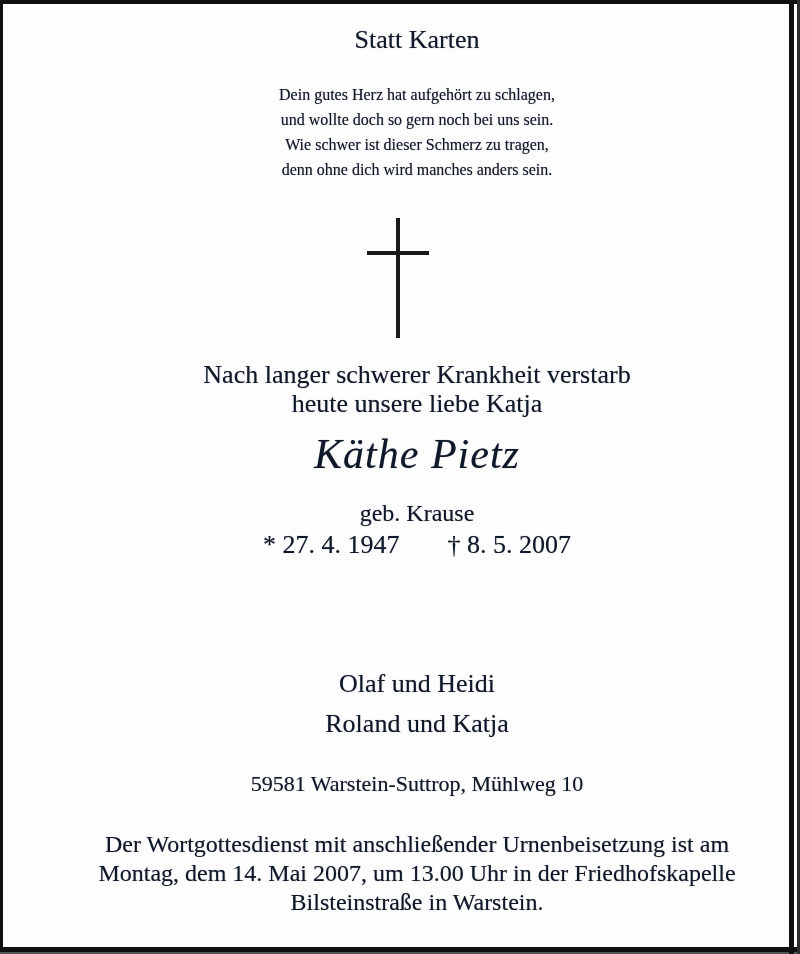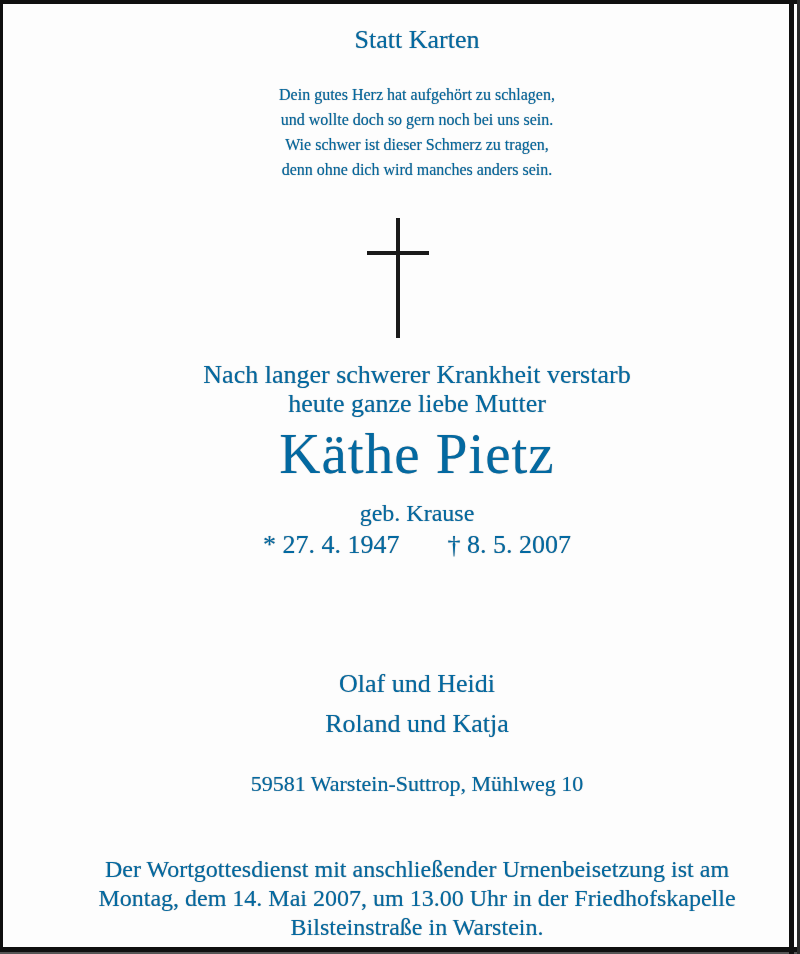--- a/index.html
+++ b/index.html
@@ -7,21 +7,21 @@
     padding: 0;
     background: #e8e8e8;
   }
   .page {
     position: relative;
     width: 800px;
     height: 954px;
     background: #fdfdfd;
     overflow: hidden;
     font-family: "Liberation Serif", "DejaVu Serif", serif;
-    color: #0369a1;
+    color: #0f172a;
   }
   
   .frame { position: absolute; background: #101010; z-index: 5; }
   .frame-top    { top: 0; left: 0; right: 0; height: 4px; }
   .frame-left   { top: 0; left: 0; bottom: 0; width: 3px; }
   .frame-bottom { bottom: 2px; left: 0; right: 0; height: 5px; }
   .frame-bottom-edge { bottom: 0; left: 0; right: 0; height: 2px; background: #555; }
   .frame-right-inner { top: 0; bottom: 0; right: 6px; width: 5px; }
   .frame-right-edge  { top: 0; bottom: 0; right: 0; width: 3px; background: #2b2b2b; }
 
@@ -52,38 +52,39 @@
   }
   .cross-h {
     position: absolute; top: 33px; left: 0; right: 0;
     height: 4px; background: #1a1a1a;
   }
 
   .announcement { top: 360px; font-size: 26px; line-height: 29px; }
 
   .deceased-name {
     top: 424px;
-    font-size: 57px;
+    font-size: 42px;
     line-height: 60px;
     letter-spacing: 1px;
+    font-style: italic;
   }
 
   .maiden-name { top: 500px; font-size: 24px; line-height: 26px; }
 
   .dates { top: 530px; font-size: 26px; line-height: 30px; }
   .dates .date-birth { margin-right: 21px; }
   .dates .date-death { margin-left: 27px; }
 
   .tribute { top: 578px; font-size: 25px; line-height: 29px; }
 
   .mourners { top: 664px; font-size: 26px; line-height: 40px; }
 
   .address { top: 770px; font-size: 22px; line-height: 28px; }
 
-  .service { top: 830px; font-size: 24px; line-height: 29px; margin-top: 25px; }
+  .service { top: 830px; font-size: 24px; line-height: 29px; }
 </style>
 </head>
 <body>
 
 <div class="page">
 
   <div class="content">
 
     <div class="block pre-header">Statt Karten</div>
 
@@ -94,21 +95,21 @@
       <div>denn ohne dich wird manches anders sein.</div>
     </div>
 
     <div class="cross">
       <div class="cross-v"></div>
       <div class="cross-h"></div>
     </div>
 
     <div class="block announcement">
       <div>Nach langer schwerer Krankheit verstarb</div>
-      <div>heute ganze liebe Mutter</div>
+      <div>heute unsere liebe Katja</div>
     </div>
 
     <div class="block deceased-name">Käthe Pietz</div>
 
     <div class="block maiden-name">geb. Krause</div>
 
     <div class="block dates">
       <span class="date-birth">* 27. 4. 1947</span><span class="date-death">† 8. 5. 2007</span>
     </div>
 

